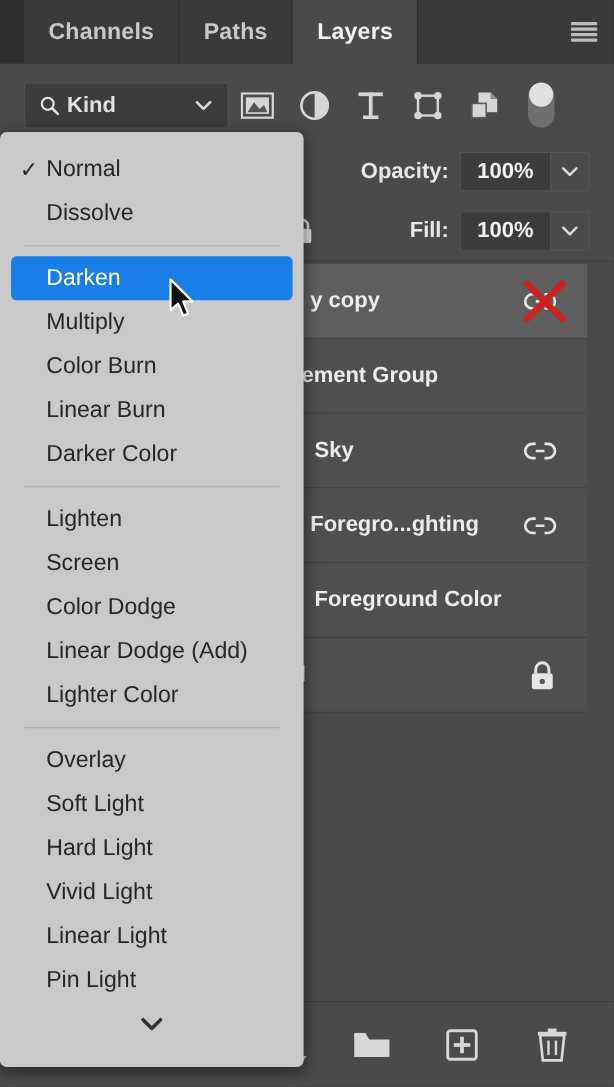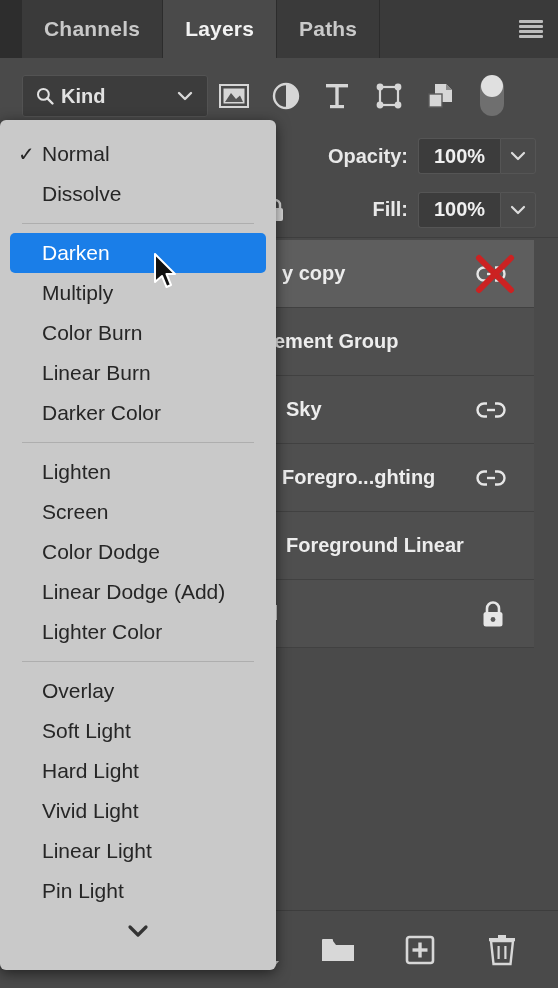--- a/index.html
+++ b/index.html
@@ -321,25 +321,25 @@
 </head>
 <body>
 
 <div id="app">
 
   <div class="tabbar">
     <div class="edge-left"></div>
     <div class="tab">
       <span>Channels</span>
     </div>
+    <div class="tab">
+      <span>Paths</span>
+    </div>
     <div class="tab active">
       <span>Layers</span>
-    </div>
-    <div class="tab">
-      <span>Paths</span>
     </div>
     <div class="tab-filler"></div>
     <div class="panel-menu">
       <span class="hamburger">
         <i></i>
           <i></i>
           <i></i>
           <i></i>
       </span>
     </div>
@@ -469,21 +469,21 @@
       <span class="row-right-icon">
         <svg width="34" height="22" viewBox="0 0 34 22">
           <path d="M13 11 h8" stroke="#e6e6e6" stroke-width="2.4" fill="none"></path>
           <path d="M13 4.5 h-3 a6.5 6.5 0 0 0 0 13 h3" fill="none" stroke="#e6e6e6" stroke-width="2.4"></path>
           <path d="M21 4.5 h3 a6.5 6.5 0 0 1 0 13 h-3" fill="none" stroke="#e6e6e6" stroke-width="2.4"></path>
         </svg>
       </span>
     </div>
 
     <div class="layer-row">
-      <span class="layer-name" style="left:282px">Foreground Linear</span>
+      <span class="layer-name" style="left:282px">Foreground Color</span>
     </div>
 
     <div class="layer-row">
       <span class="layer-name" style="left:262px">d</span>
       <span class="row-right-icon">
         <svg width="30" height="32" viewBox="0 0 30 32">
           <path d="M9 14 V10.5 a6 6 0 0 1 12 0 V14" fill="none" stroke="#e6e6e6" stroke-width="2.6"></path>
           <rect x="5.5" y="14" width="19" height="14.5" rx="2.5" fill="#e6e6e6"></rect>
           <circle cx="15" cy="21.5" r="2.4" fill="#5a5a5a"></circle>
         </svg>

